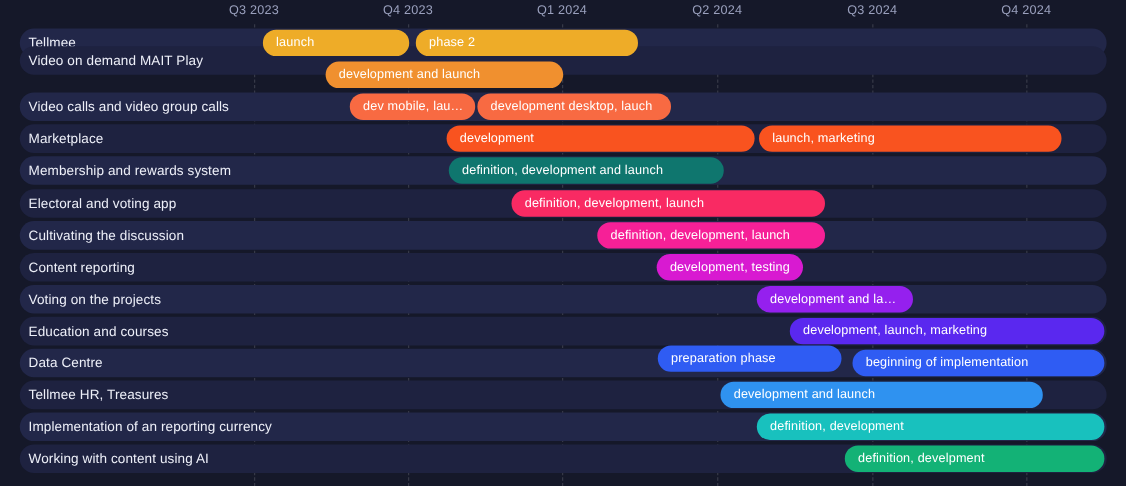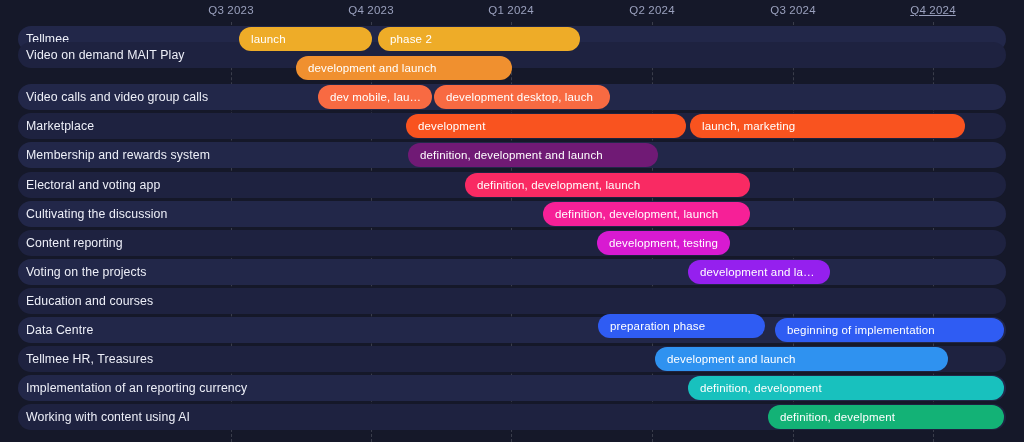--- a/index.html
+++ b/index.html
@@ -115,21 +115,21 @@
 <body>
 
 <div id="gantt">
 
   <div id="timeline-header">
       <div class="tick-label" style="left: 231px;">Q3 2023</div>
       <div class="tick-label" style="left: 371px;">Q4 2023</div>
       <div class="tick-label" style="left: 511px;">Q1 2024</div>
       <div class="tick-label" style="left: 652px;">Q2 2024</div>
       <div class="tick-label" style="left: 793px;">Q3 2024</div>
-      <div class="tick-label" style="left: 933px; text-decoration: underline;">Q4 2024</div>
+      <div class="tick-label" style="left: 933px;">Q4 2024</div>
     </div>
 
   <div id="gridlines">
       <div class="gridline" style="left: 231px;"></div>
       <div class="gridline" style="left: 371px;"></div>
       <div class="gridline" style="left: 511px;"></div>
       <div class="gridline" style="left: 652px;"></div>
       <div class="gridline" style="left: 793px;"></div>
       <div class="gridline" style="left: 933px;"></div>
     </div>
@@ -194,35 +194,38 @@
       </div>
       <div class="bar" style="left: 434px; width: 176px; top: 59.2px; background: rgb(248, 106, 66);">
         <span class="bar-label">development desktop, lauch</span>
       </div>
       <div class="bar" style="left: 406px; width: 280px; top: 88.3px; background: rgb(249, 83, 31);">
         <span class="bar-label">development</span>
       </div>
       <div class="bar" style="left: 690px; width: 275px; top: 88.3px; background: rgb(249, 83, 31);">
         <span class="bar-label">launch, marketing</span>
       </div>
-      <div class="bar" style="left: 408px; width: 250px; top: 117.4px; background: #701a75;">
+      <div class="bar" style="left: 408px; width: 250px; top: 117.4px; background: #0f766e;">
         <span class="bar-label">definition, development and launch</span>
       </div>
       <div class="bar" style="left: 465px; width: 285px; top: 146.5px; background: rgb(249, 42, 99);">
         <span class="bar-label">definition, development, launch</span>
       </div>
       <div class="bar" style="left: 543px; width: 207px; top: 175.6px; background: rgb(246, 32, 151);">
         <span class="bar-label">definition, development, launch</span>
       </div>
       <div class="bar" style="left: 597px; width: 133px; top: 204.7px; background: rgb(216, 26, 209);">
         <span class="bar-label">development, testing</span>
       </div>
       <div class="bar" style="left: 688px; width: 142px; top: 233.8px; background: rgb(149, 32, 238);">
         <span class="bar-label">development and launch</span>
       </div>
+      <div class="bar" style="left: 718px; width: 286px; top: 262.9px; background: rgb(90, 40, 239);">
+        <span class="bar-label">development, launch, marketing</span>
+      </div>
       <div class="bar" style="left: 598px; width: 167px; top: 288px; background: rgb(47, 92, 243);">
         <span class="bar-label">preparation phase</span>
       </div>
       <div class="bar" style="left: 775px; width: 229px; top: 292px; background: rgb(47, 92, 243);">
         <span class="bar-label">beginning of implementation</span>
       </div>
       <div class="bar" style="left: 655px; width: 293px; top: 321.1px; background: rgb(47, 146, 240);">
         <span class="bar-label">development and launch</span>
       </div>
       <div class="bar" style="left: 688px; width: 316px; top: 350.2px; background: rgb(24, 193, 190);">

